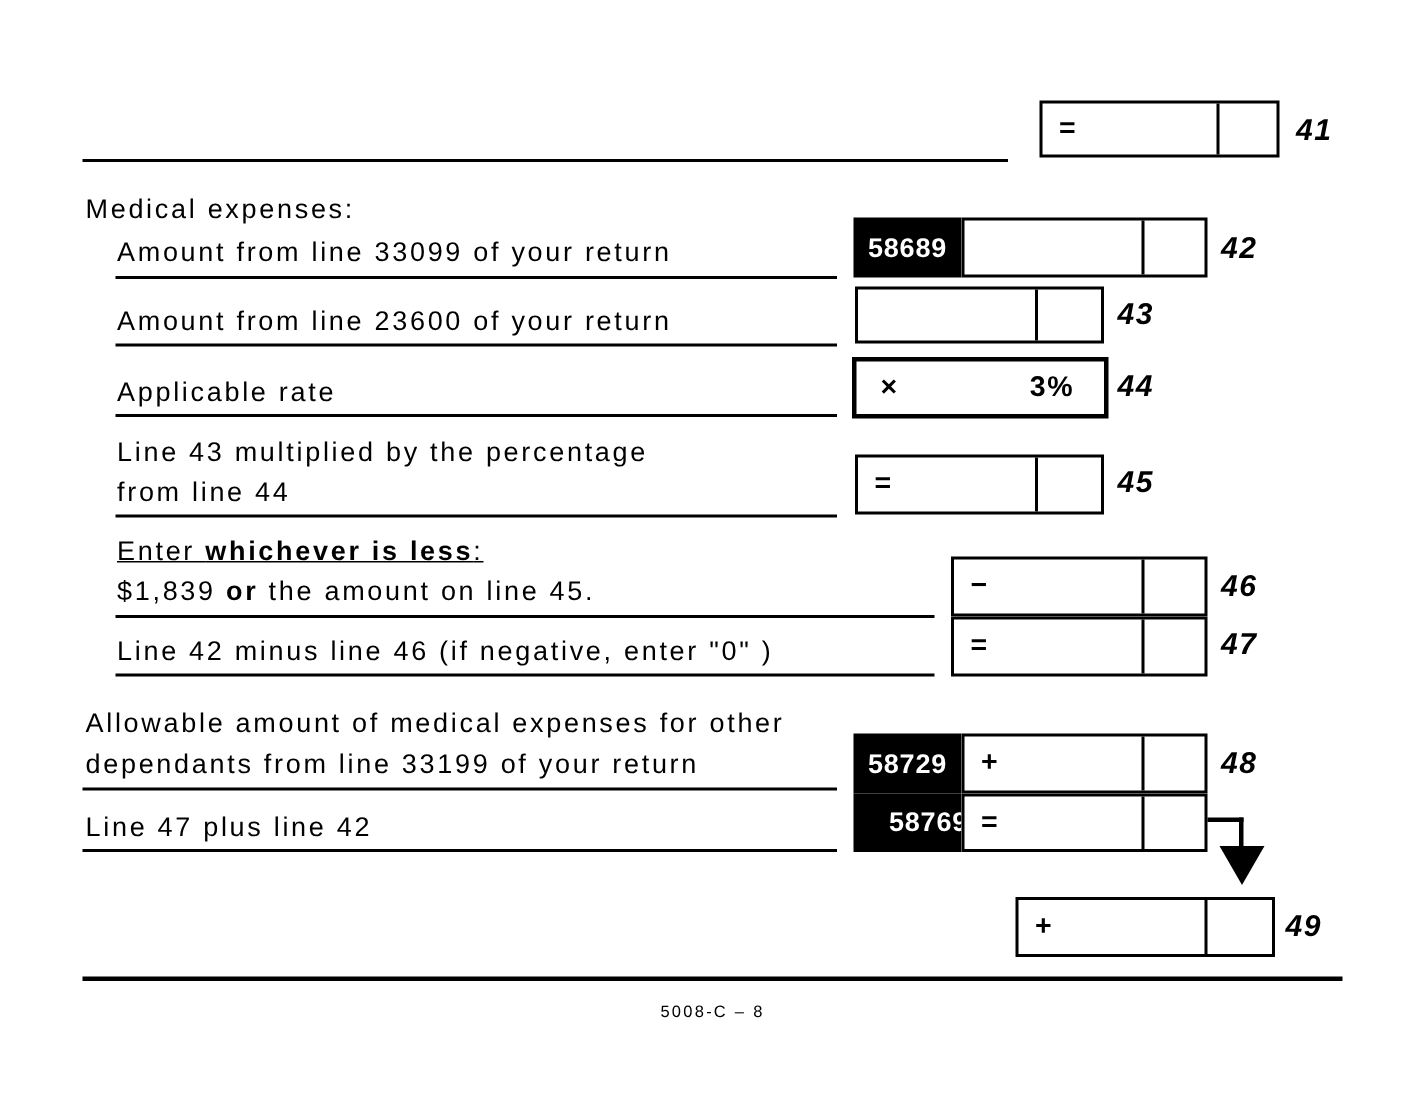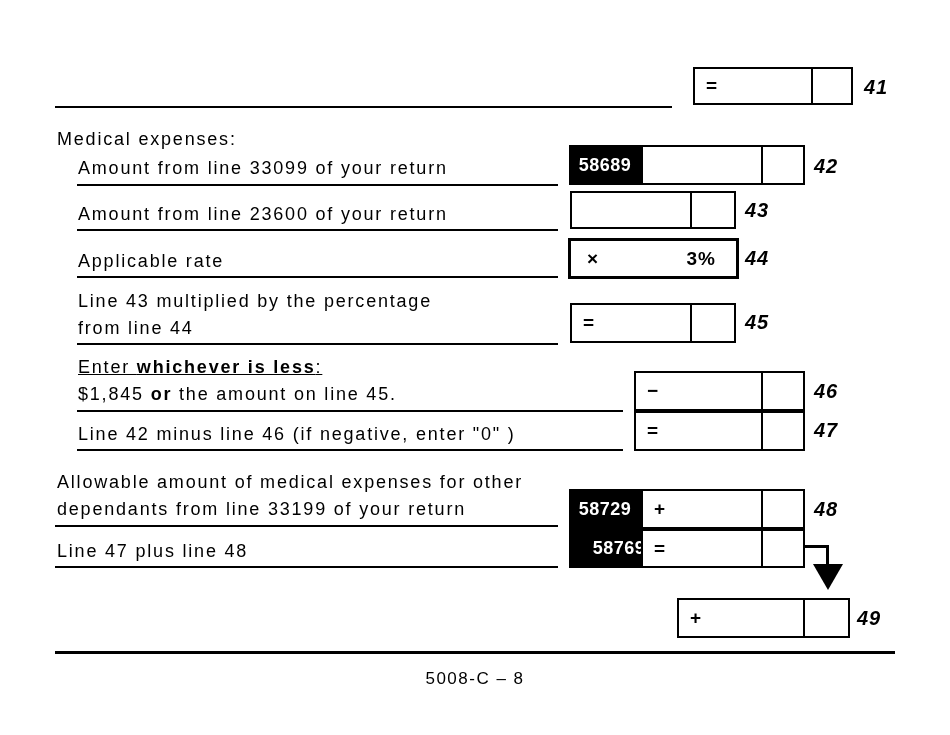--- a/index.html
+++ b/index.html
@@ -26,21 +26,21 @@
   }
   .num{position:absolute;font-weight:bold;font-size:20px;letter-spacing:1px;white-space:nowrap;font-style:italic;}
   .ratebox{justify-content:space-between;padding:0 20px 0 5px;}
   .rate{font-weight:bold;font-size:19px;letter-spacing:1px;}
   .arrowseg{position:absolute;background:#000;}
   .arrowhead{
     position:absolute;width:0;height:0;
     border-left:15px solid transparent;border-right:15px solid transparent;
     border-top:26px solid #000;
   }
-  .footer-text{position:absolute;width:100%;text-align:center;font-size:17px;letter-spacing:1.5px;}
+  .footer-text{position:absolute;width:100%;text-align:center;font-size:11px;letter-spacing:1.5px;}
 </style>
 </head>
 <body>
 
 <div class="page">
 
   <div class="u" style="left:55px;top:106px;width:617px;"></div>
   <div class="box" style="left:693px;top:67px;width:160px;height:38px;">
     <span class="op">=</span>
     <span class="cents" style="width:38px;"></span>
@@ -75,21 +75,21 @@
   <div class="t" style="left:78px;top:290px;">Line 43 multiplied by the percentage</div>
   <div class="t" style="left:78px;top:317px;">from line 44</div>
   <div class="u" style="left:77px;top:343px;width:481px;"></div>
   <div class="box" style="left:570px;top:303px;width:166px;height:40px;">
     <span class="op">=</span>
     <span class="cents" style="width:42px;"></span>
   </div>
   <div class="num" style="left:745px;top:311px;">45</div>
 
   <div class="t" style="left:78px;top:356px;text-decoration:underline;"><span>Enter </span><b>whichever is less</b><span>:</span></div>
-  <div class="t" style="left:78px;top:383px;"><span>$1,845 </span><b>or</b><span> the amount on line 45.</span></div>
+  <div class="t" style="left:78px;top:383px;"><span>$1,839 </span><b>or</b><span> the amount on line 45.</span></div>
   <div class="u" style="left:77px;top:410px;width:546px;"></div>
   <div class="box" style="left:634px;top:371px;width:171px;height:40px;">
     <span class="op">−</span>
     <span class="cents" style="width:40px;"></span>
   </div>
   <div class="num" style="left:814px;top:380px;">46</div>
 
   <div class="t" style="left:78px;top:423px;text-align:right;">Line 42 minus line 46 (if negative, enter "0" )</div>
   <div class="u" style="left:77px;top:449px;width:546px;"></div>
   <div class="box" style="left:634px;top:411px;width:171px;height:40px;">
@@ -101,21 +101,21 @@
   <div class="t" style="left:57px;top:471px;text-align:right;">Allowable amount of medical expenses for other</div>
   <div class="t" style="left:57px;top:498px;">dependants from line 33199 of your return</div>
   <div class="u" style="left:55px;top:525px;width:503px;"></div>
   <div class="code" style="left:569px;top:489px;width:72px;height:40px;">58729</div>
   <div class="box" style="left:641px;top:489px;width:164px;height:40px;">
     <span class="op">+</span>
     <span class="cents" style="width:40px;"></span>
   </div>
   <div class="num" style="left:814px;top:498px;">48</div>
 
-  <div class="t" style="left:57px;top:540px;">Line 47 plus line 48</div>
+  <div class="t" style="left:57px;top:540px;">Line 47 plus line 42</div>
   <div class="u" style="left:55px;top:566px;width:503px;"></div>
   <div class="code" style="left:569px;top:529px;width:72px;height:39px;padding-left:28px;">58769</div>
   <div class="box" style="left:641px;top:529px;width:164px;height:39px;">
     <span class="op">=</span>
     <span class="cents" style="width:40px;"></span>
   </div>
 
   <div class="arrowseg" style="left:805px;top:545px;width:24px;height:3px;"></div>
   <div class="arrowseg" style="left:826px;top:545px;width:3px;height:21px;"></div>
   <div class="arrowhead" style="left:813px;top:564px;"></div>

